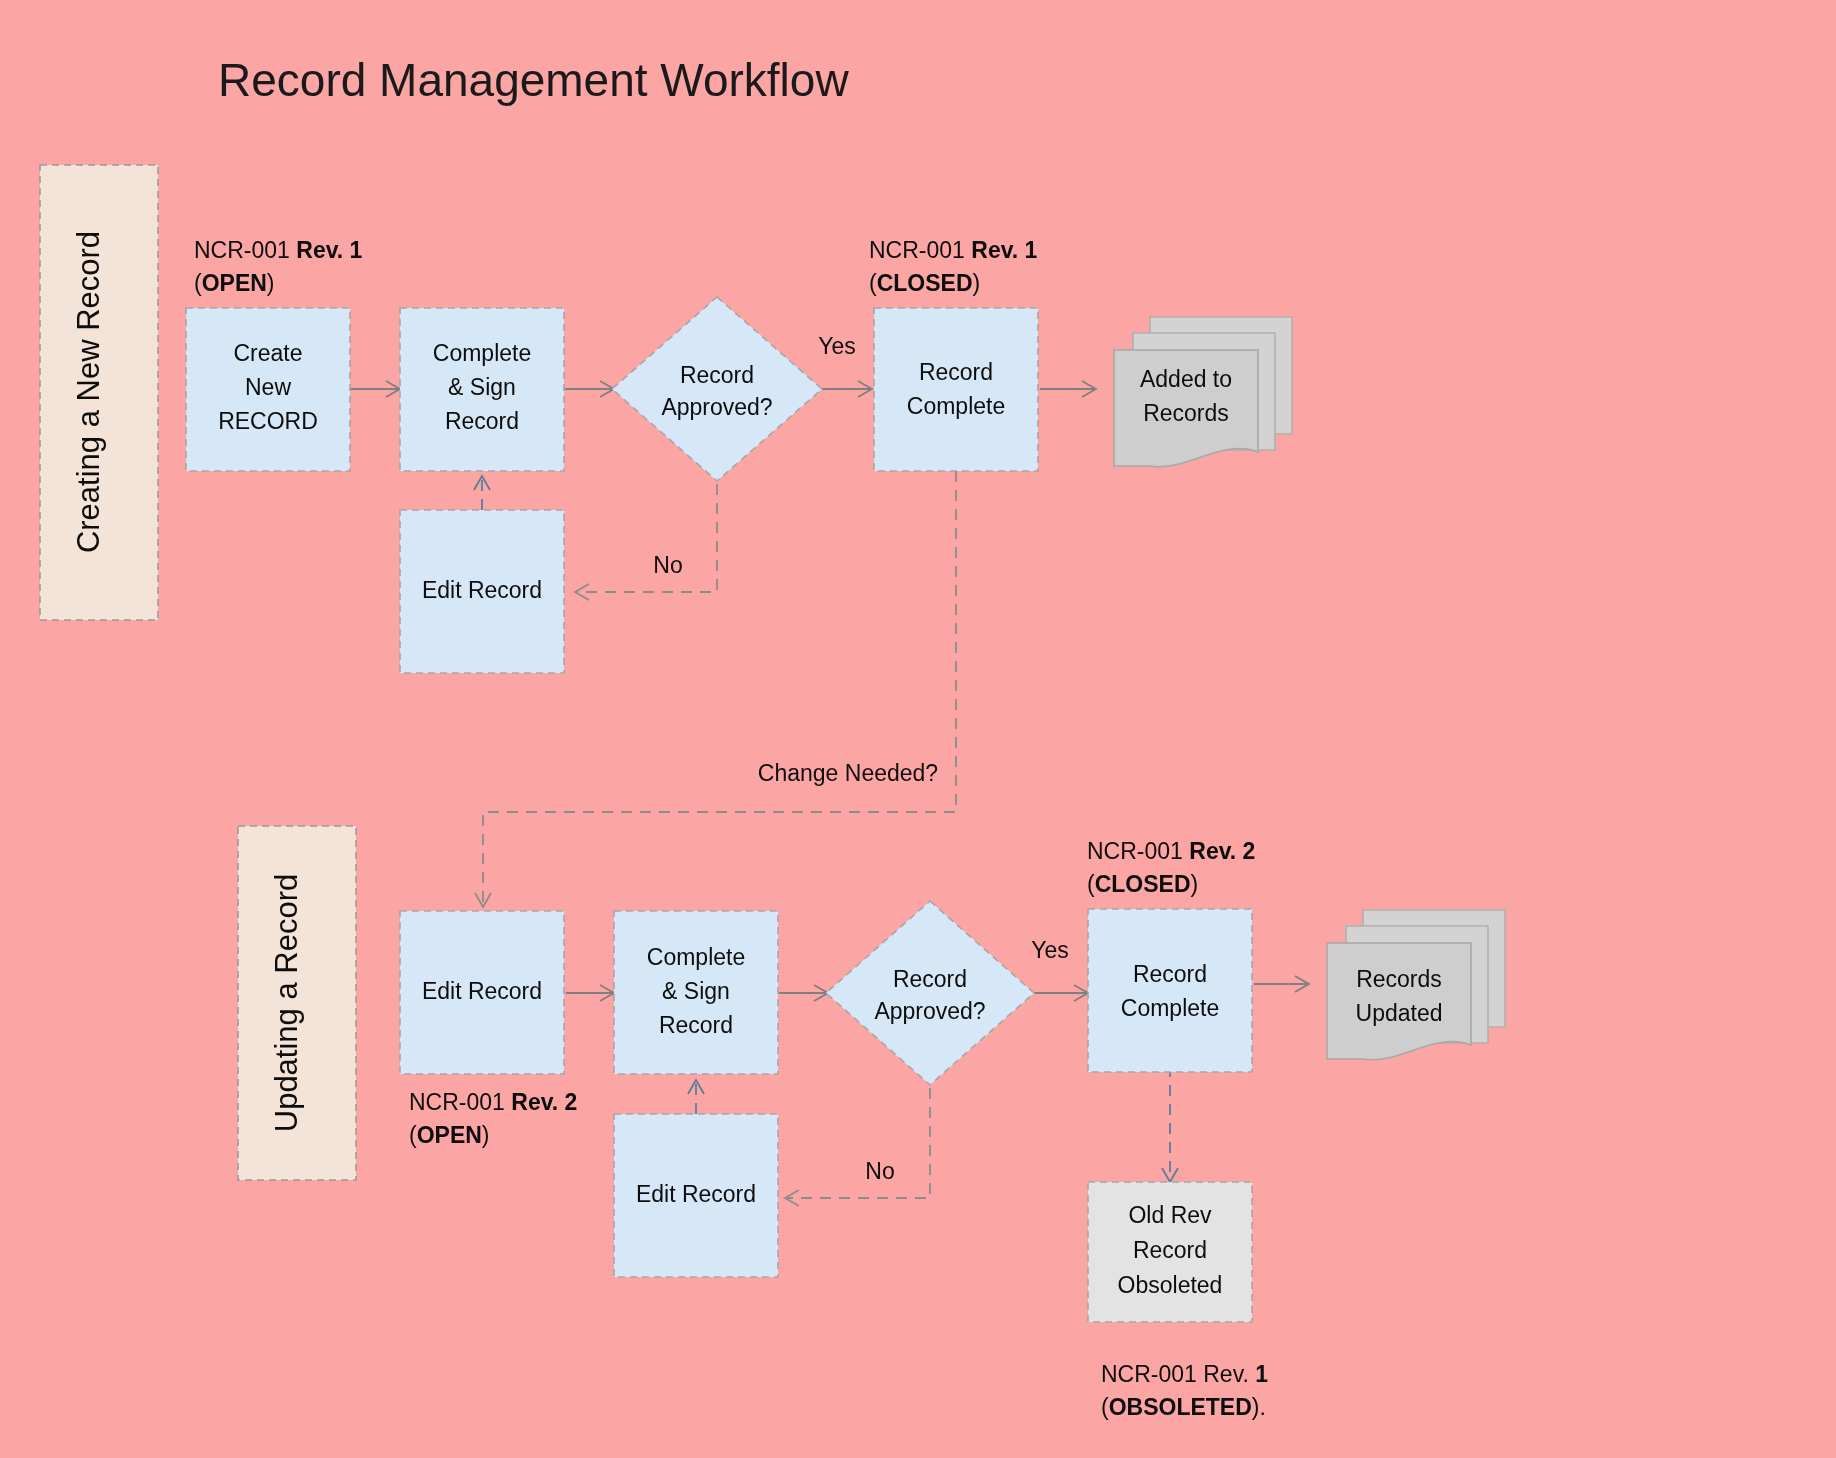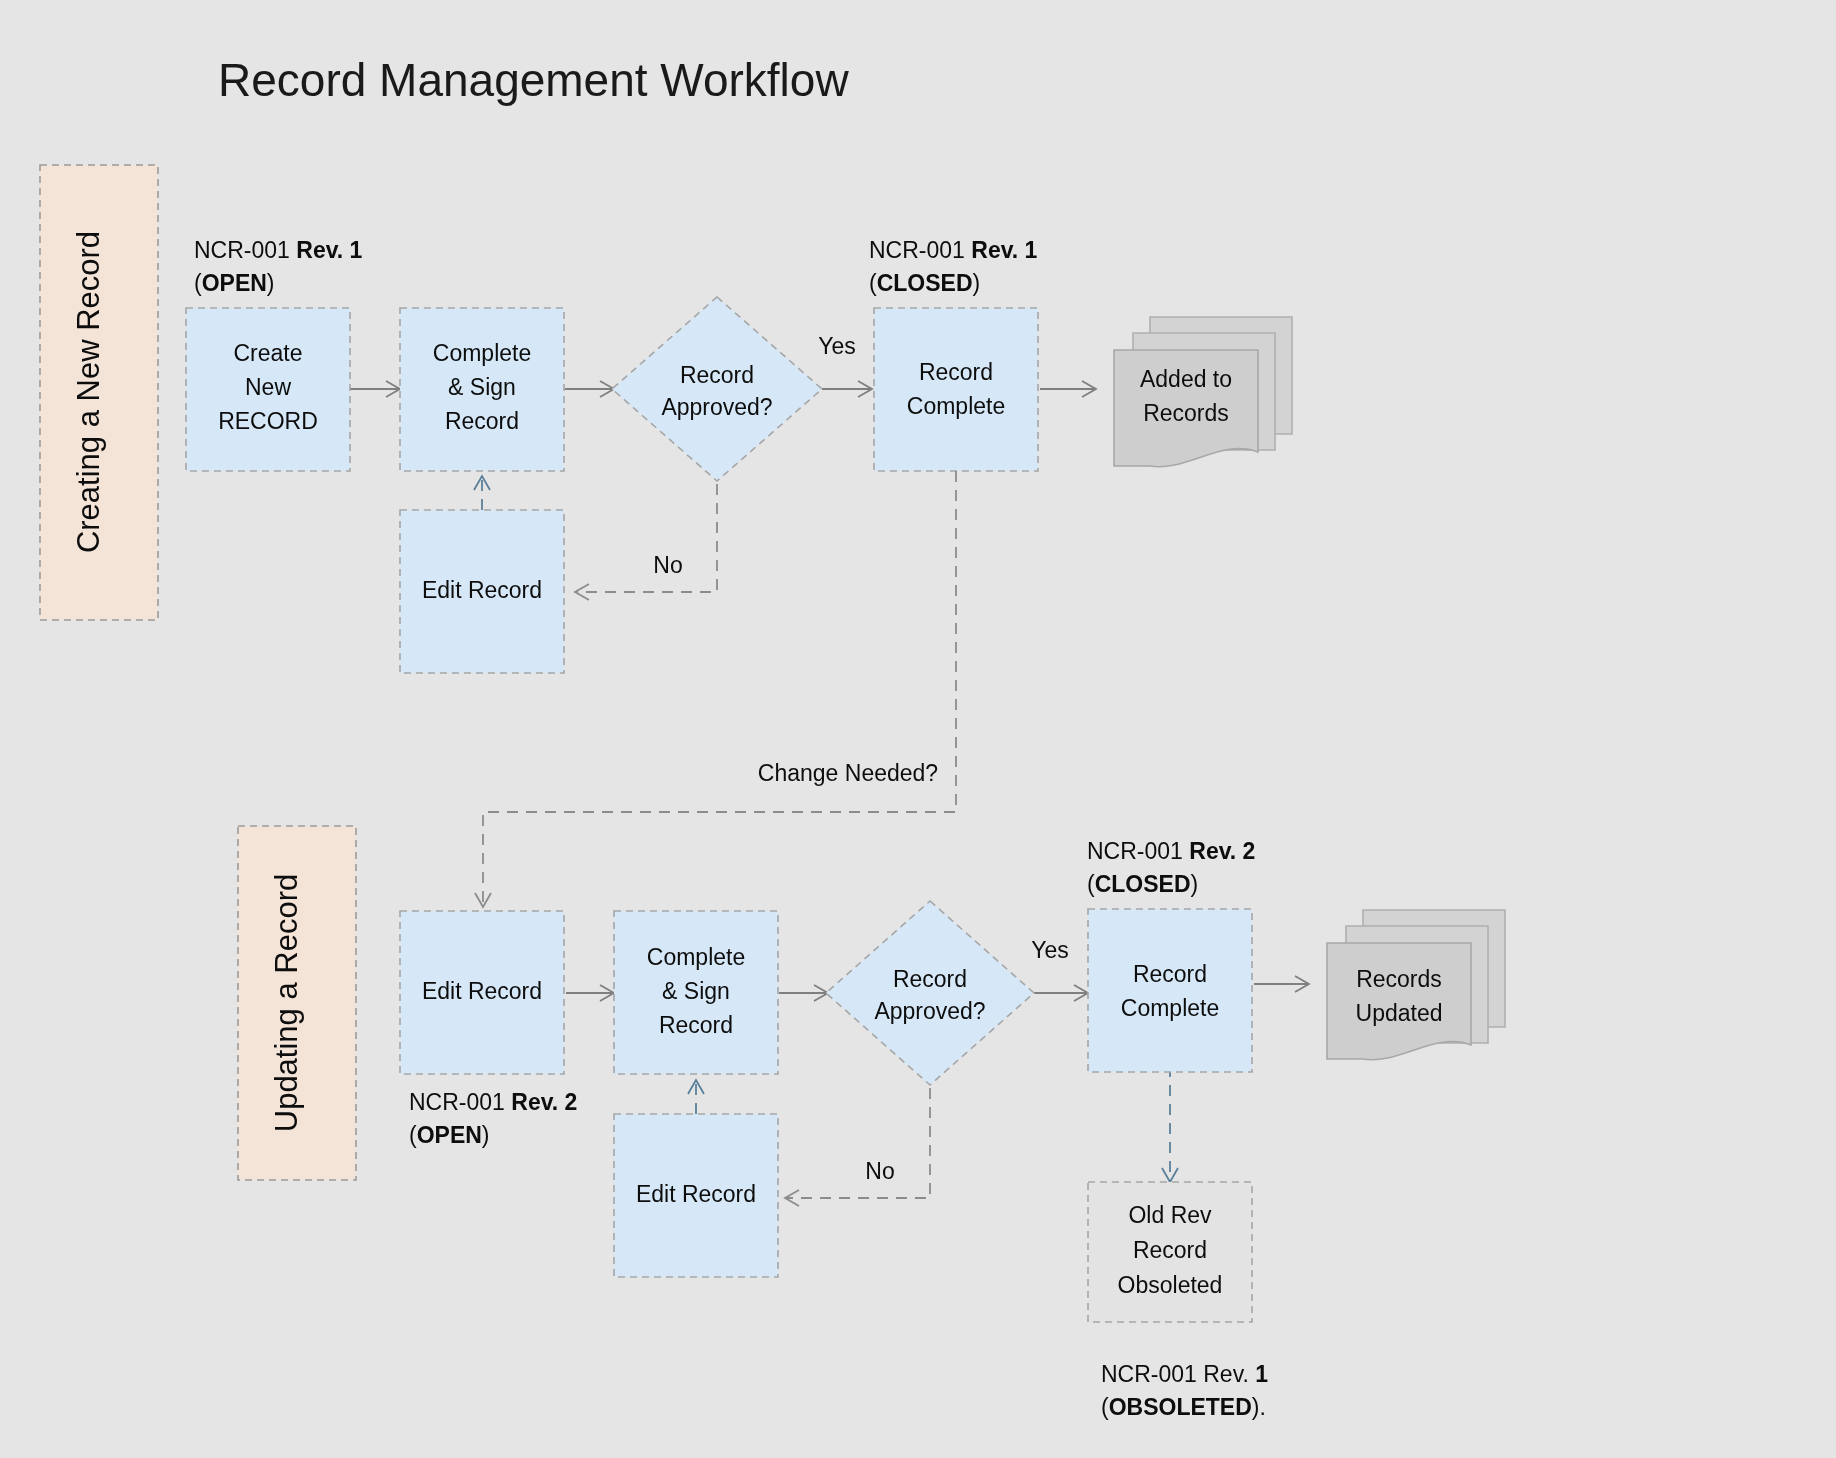--- a/index.html
+++ b/index.html
@@ -10,21 +10,21 @@
   body {
     width: 1836px;
     height: 1458px;
     font-family: "Liberation Sans", sans-serif;
     overflow: hidden;
   }
   #canvas {
     position: relative;
     width: 1836px;
     height: 1458px;
-    background: #e5e5e5;
+    background: #fca5a5;
   }
   svg.diagram {
     position: absolute;
     left: 0;
     top: 0;
     width: 1836px;
     height: 1458px;
   }
   .title-text {
     font-family: "Liberation Sans", sans-serif;

